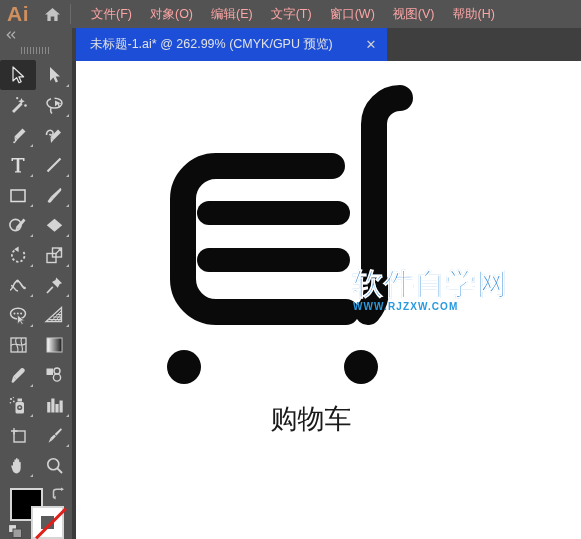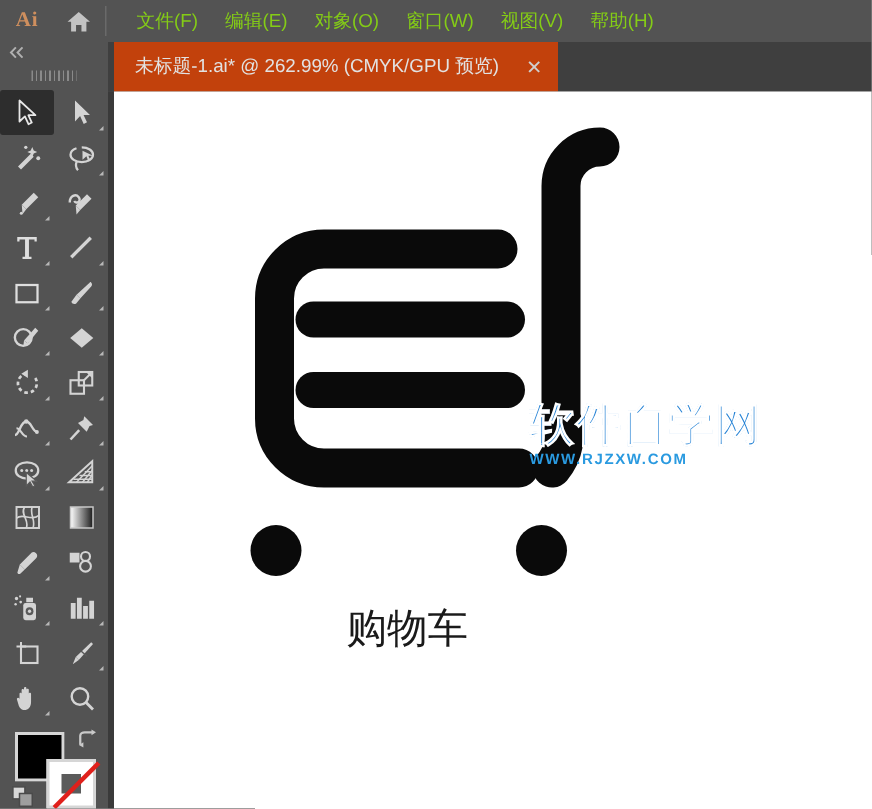--- a/index.html
+++ b/index.html
@@ -13,47 +13,48 @@
 
   
   .menubar {
     position: absolute; left: 0; top: 0; width: 581px; height: 28px;
     background: #535353;
     display: flex; align-items: center;
   }
   .ai-logo {
     width: 36px; height: 28px;
     display: flex; align-items: center; justify-content: center;
-    color: #cf8f5e; font-size: 14px; font-weight: bold;
-    font-family: Liberation Serif, serif;
+    color: #cf8f5e; font-size: 21px; font-weight: bold;
+    font-family: Liberation Sans, sans-serif;
     letter-spacing: 0.5px;
   }
   .home-btn {
     width: 32px; height: 28px;
     display: flex; align-items: center; justify-content: center;
   }
   .menu-sep {
     width: 1px; height: 20px; background: #6a6a6a; margin: 0 3px 0 2px;
   }
   .menu-items { display: flex; align-items: center; margin-left: 8px; }
   .menu-item {
-    color: #84cc16; font-size: 12.5px; padding: 4px 9px;
+    color: #fca5a5; font-size: 12.5px; padding: 4px 9px;
     white-space: nowrap; cursor: default;
   }
 
   
   .tabbar {
     position: absolute; left: 0; top: 28px; width: 581px; height: 33px;
     background: #3f3f3f;
   }
   .doc-tab {
     position: absolute; left: 76px; top: 0; height: 33px;
-    background: #c2410c;
+    background: #1d4ed8;
     display: flex; align-items: center;
     padding: 0 10px 0 14px;
+    gap: 15px;
   }
   .doc-tab-title {
     color: #e2e2e2; font-size: 12.5px; white-space: nowrap;
   }
   .doc-tab-close {
     color: #cfcfcf; font-size: 13px; margin-left: 18px;
     font-weight: bold; line-height: 1; cursor: pointer;
   }
 
   
@@ -131,21 +132,21 @@
   .canvas {
     position: absolute; left: 76px; top: 61px;
     width: 575px; height: 478px; background: #ffffff;
     overflow: hidden;
   }
   .artwork {
     position: absolute; left: 0; top: 0;
   }
   .caption {
     position: absolute; left: 155px; top: 340px;
-    width: 160px; text-align: left;
+    width: 160px; text-align: center;
     font-size: 27px; color: #1a1a1a;
     font-family: Liberation Sans, sans-serif;
   }
   .watermark {
     position: absolute; left: 277px; top: 208px;
     pointer-events: none; user-select: none;
   }
   .wm-top {
     font-size: 30px; font-weight: bold; color: #1f7fd4;
     letter-spacing: 1px; line-height: 1;
@@ -166,22 +167,23 @@
   <div class="menubar">
     <div class="ai-logo">Ai</div>
     <div class="home-btn">
       <svg width="17" height="15" viewBox="0 0 17 15" aria-hidden="true">
         <path d="M8.5 1 L16 7.5 L13.6 7.5 L13.6 14 L10.3 14 L10.3 9.6 L6.7 9.6 L6.7 14 L3.4 14 L3.4 7.5 L1 7.5 Z" fill="#c3c3c3"></path>
       </svg>
     </div>
     <div class="menu-sep"></div>
     <div class="menu-items">
       <div class="menu-item">文件(F)</div>
+      <div class="menu-item">对象(O)</div>
       <div class="menu-item">编辑(E)</div>
-      <div class="menu-item">对象(O)</div>
+      <div class="menu-item">文字(T)</div>
       <div class="menu-item">窗口(W)</div>
       <div class="menu-item">视图(V)</div>
       <div class="menu-item">帮助(H)</div>
     </div>
   </div>
 
   <div class="tabbar">
     <div class="doc-tab">
       <span class="doc-tab-title">未标题-1.ai* @ 262.99% (CMYK/GPU 预览)</span>
       <span class="doc-tab-close">✕</span>

